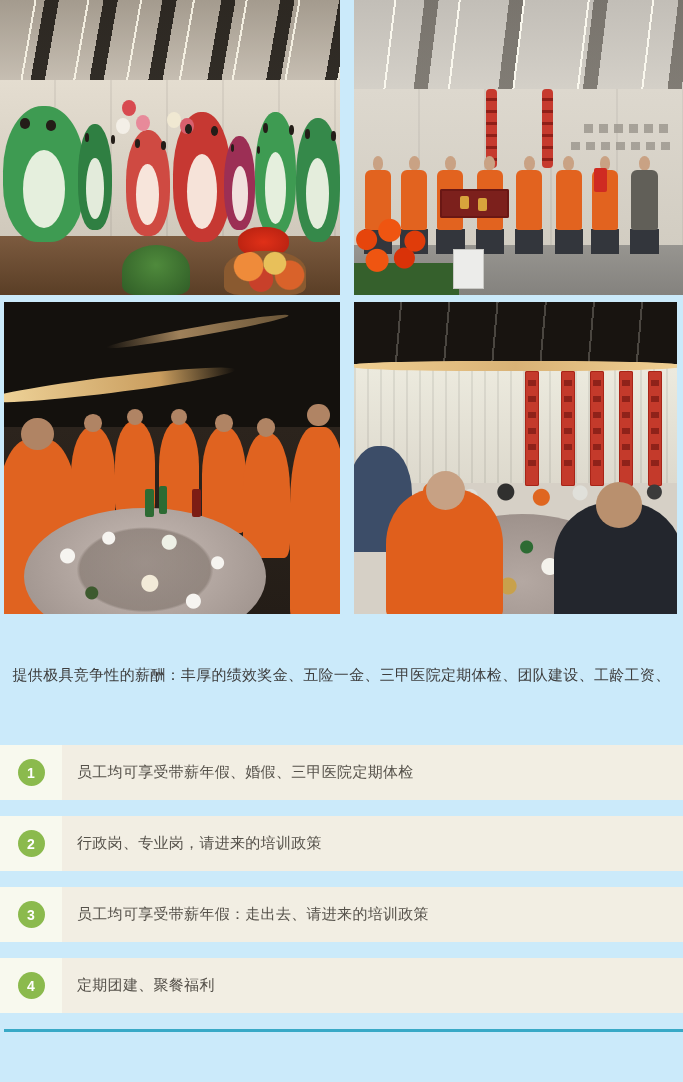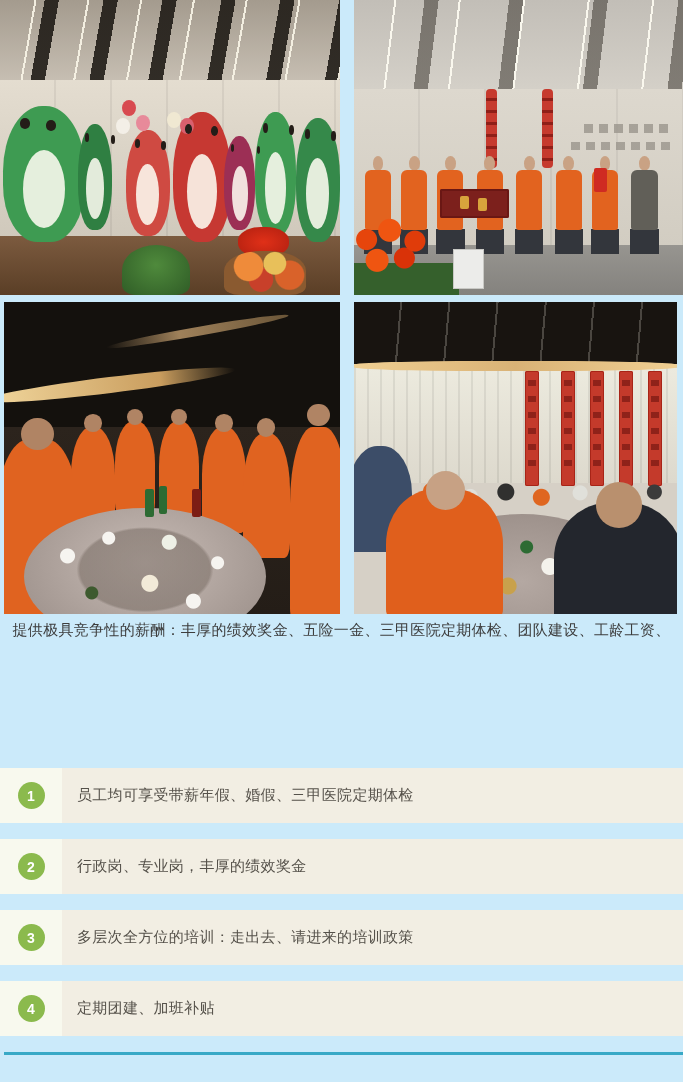--- a/index.html
+++ b/index.html
@@ -136,21 +136,21 @@
       radial-gradient(circle at 44% 48%,#c8a14c 0 8px,transparent 9px),
       radial-gradient(circle at 70% 55%,#f4f2ec 0 7px,transparent 8px),
       radial-gradient(ellipse at 50% 45%,#b4a8a2,#8e827c);}
   .br-man-blue{left:-2%;top:46%;width:20%;height:34%;background:#3c4d68;border-radius:45% 45% 10% 10%;}
   .br-man-orange{left:10%;top:60%;width:36%;height:42%;background:#e05f1c;border-radius:42% 42% 8% 8%;}
   .br-man-orange::before{content:"";position:absolute;top:-14%;left:34%;width:34%;padding-top:34%;border-radius:50%;background:#c7a184;}
   .br-man-dark{left:62%;top:64%;width:40%;height:40%;background:#23262d;border-radius:45% 45% 8% 8%;}
   .br-man-dark::before{content:"";position:absolute;top:-16%;left:32%;width:36%;padding-top:36%;border-radius:50%;background:#b9906e;}
 
   
-  .intro{height:154px;display:flex;flex-direction:column;align-items:center;justify-content:space-between;padding-bottom:10px;box-sizing:border-box;}
+  .intro{height:131px;display:flex;flex-direction:column;align-items:center;justify-content:center;padding-bottom:10px;box-sizing:border-box;}
   .intro-line{font-size:15px;line-height:31px;color:#3d3d3d;text-align:center;letter-spacing:.3px;}
 
   
   .benefit-row{height:55px;margin-bottom:16px;display:flex;}
   .benefit-row:last-of-type{margin-bottom:5px;}
   .badge-col{width:62px;background:#f8f9ee;display:flex;align-items:center;justify-content:center;flex:none;}
   .badge{width:27px;height:27px;border-radius:50%;background:#8bba4d;color:#ffffff;
     font-size:14px;font-weight:bold;display:flex;align-items:center;justify-content:center;}
   .row-body{flex:1;background:#f2eee3;display:flex;align-items:center;padding-left:15px;
     font-size:15px;color:#55514a;letter-spacing:.3px;}
@@ -251,31 +251,31 @@
     <div class="badge-col">
       <div class="badge">1</div>
     </div>
     <div class="row-body">员工均可享受带薪年假、婚假、三甲医院定期体检</div>
   </div>
 
   <div class="benefit-row">
     <div class="badge-col">
       <div class="badge">2</div>
     </div>
-    <div class="row-body">行政岗、专业岗，丰厚的绩效奖金</div>
+    <div class="row-body">行政岗、专业岗，请进来的培训政策</div>
   </div>
 
   <div class="benefit-row">
     <div class="badge-col">
       <div class="badge">3</div>
     </div>
-    <div class="row-body">多层次全方位的培训：走出去、请进来的培训政策</div>
+    <div class="row-body">员工均可享受带薪年假：走出去、请进来的培训政策</div>
   </div>
 
   <div class="benefit-row">
     <div class="badge-col">
       <div class="badge">4</div>
     </div>
-    <div class="row-body">定期团建、加班补贴</div>
+    <div class="row-body">定期团建、聚餐福利</div>
   </div>
 
   <div class="divider"></div>
 </div>
 
 </body></html>

